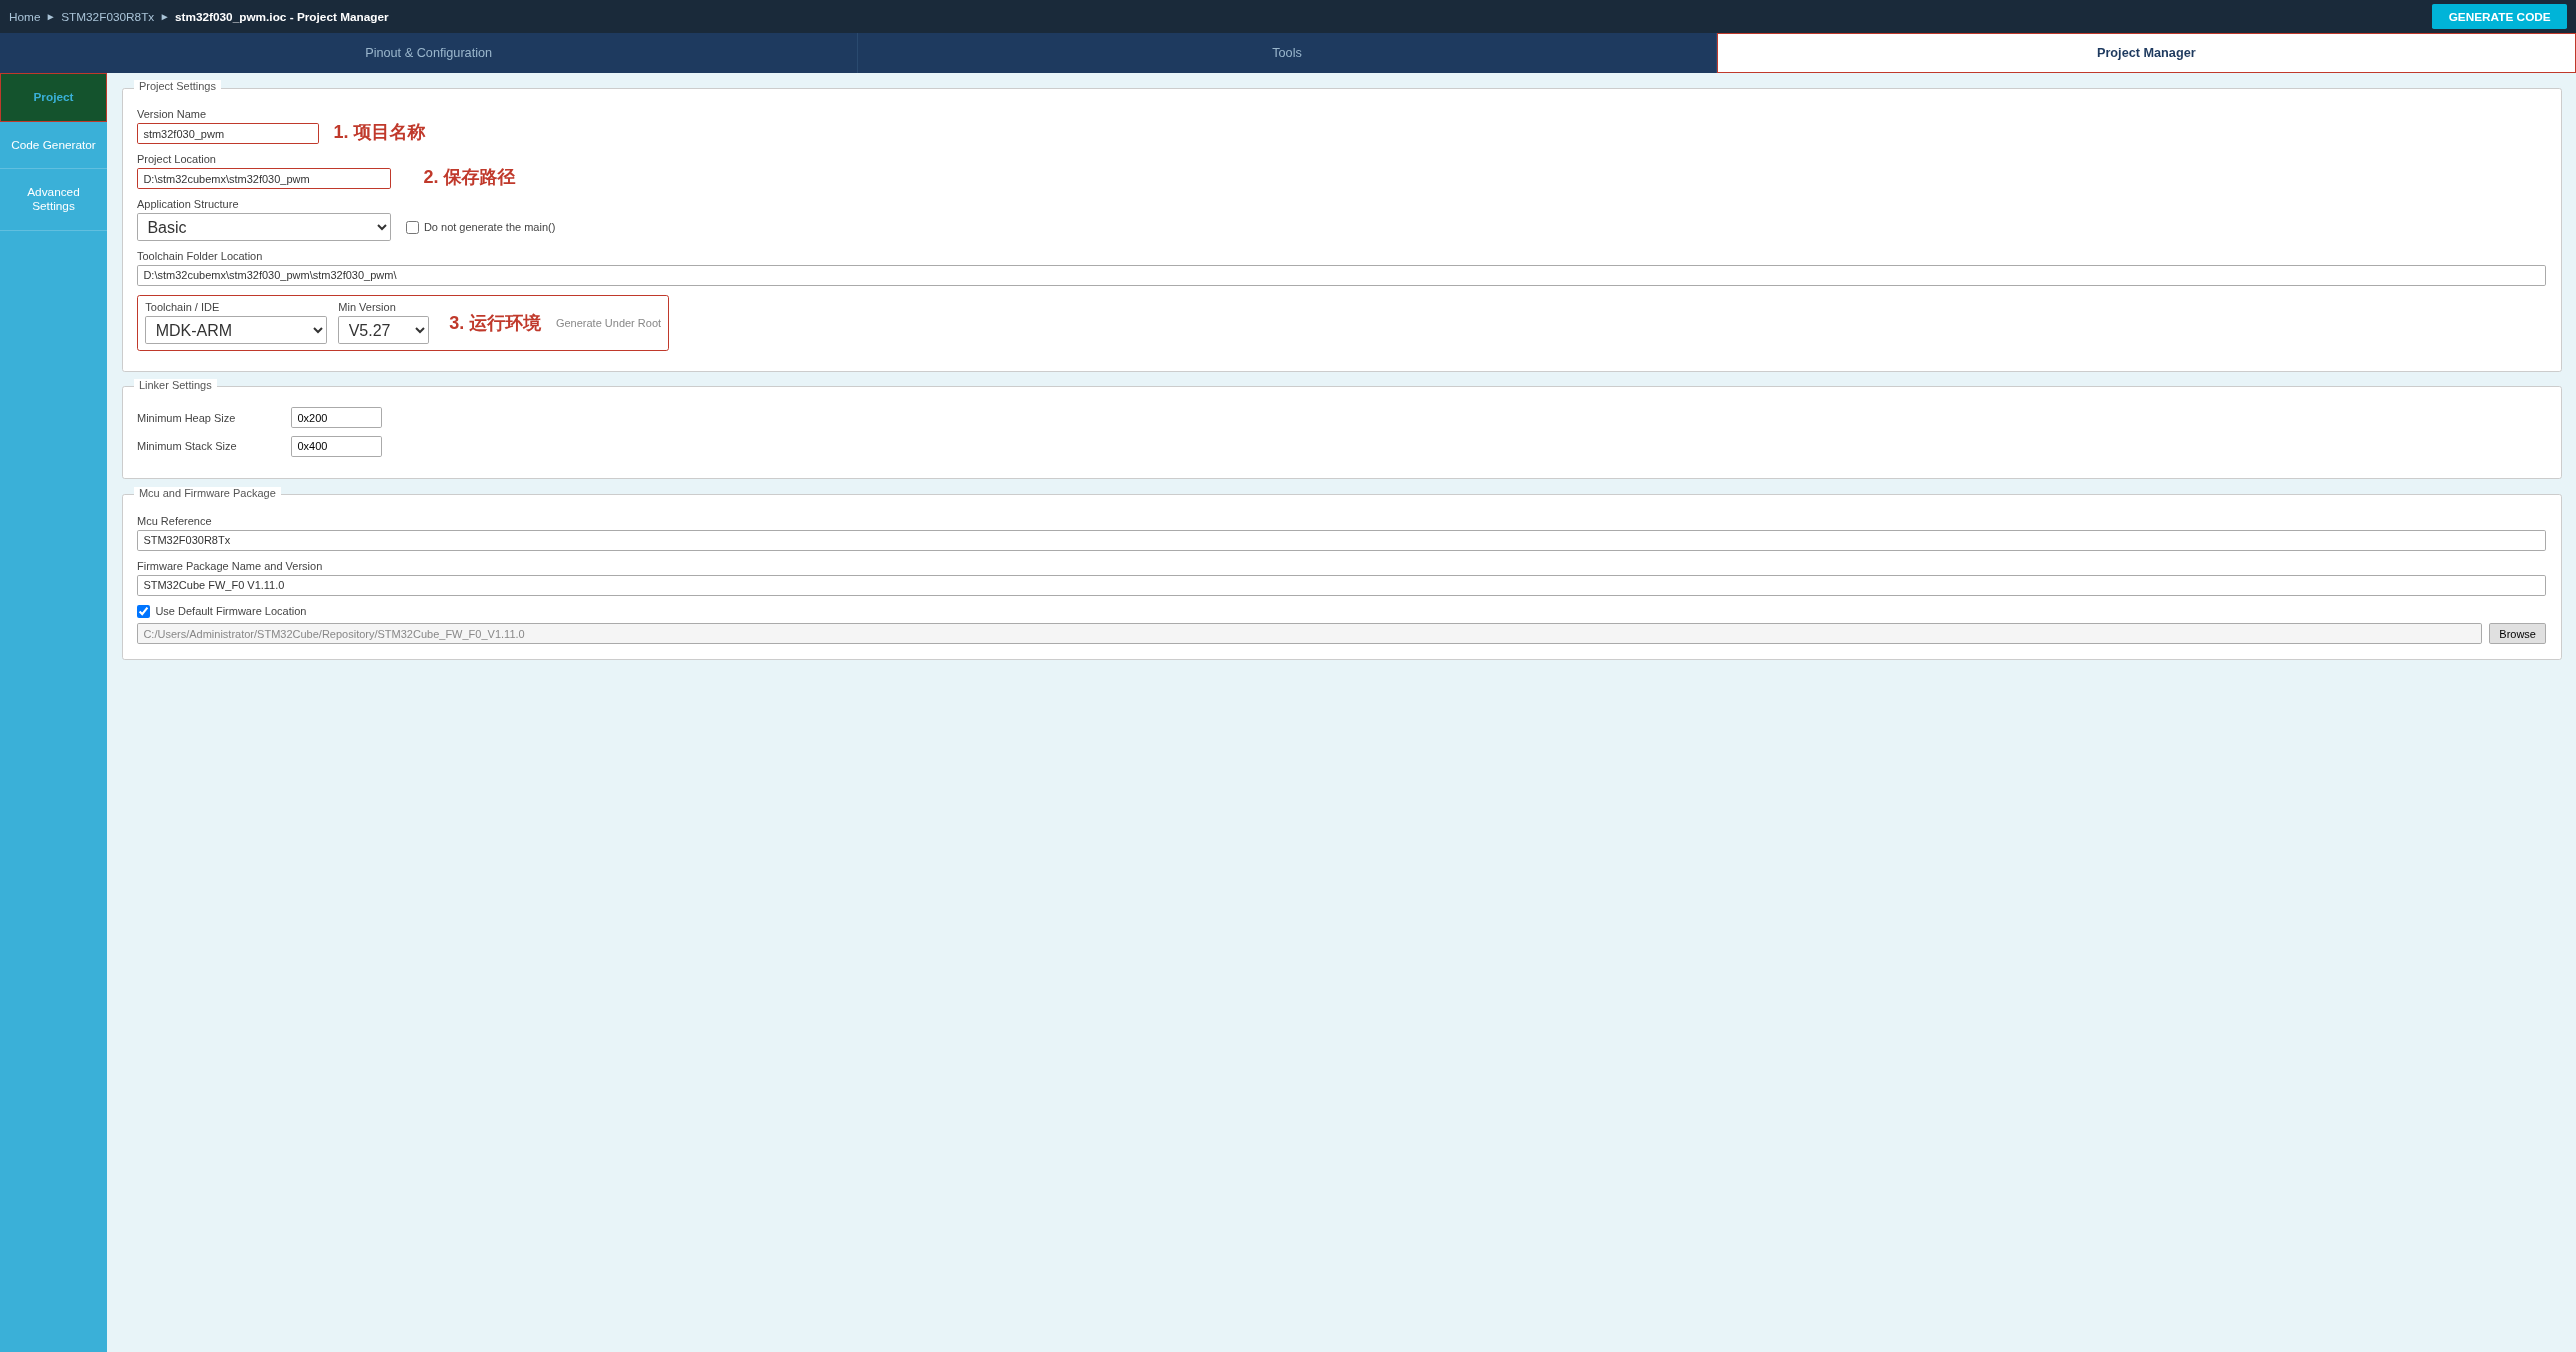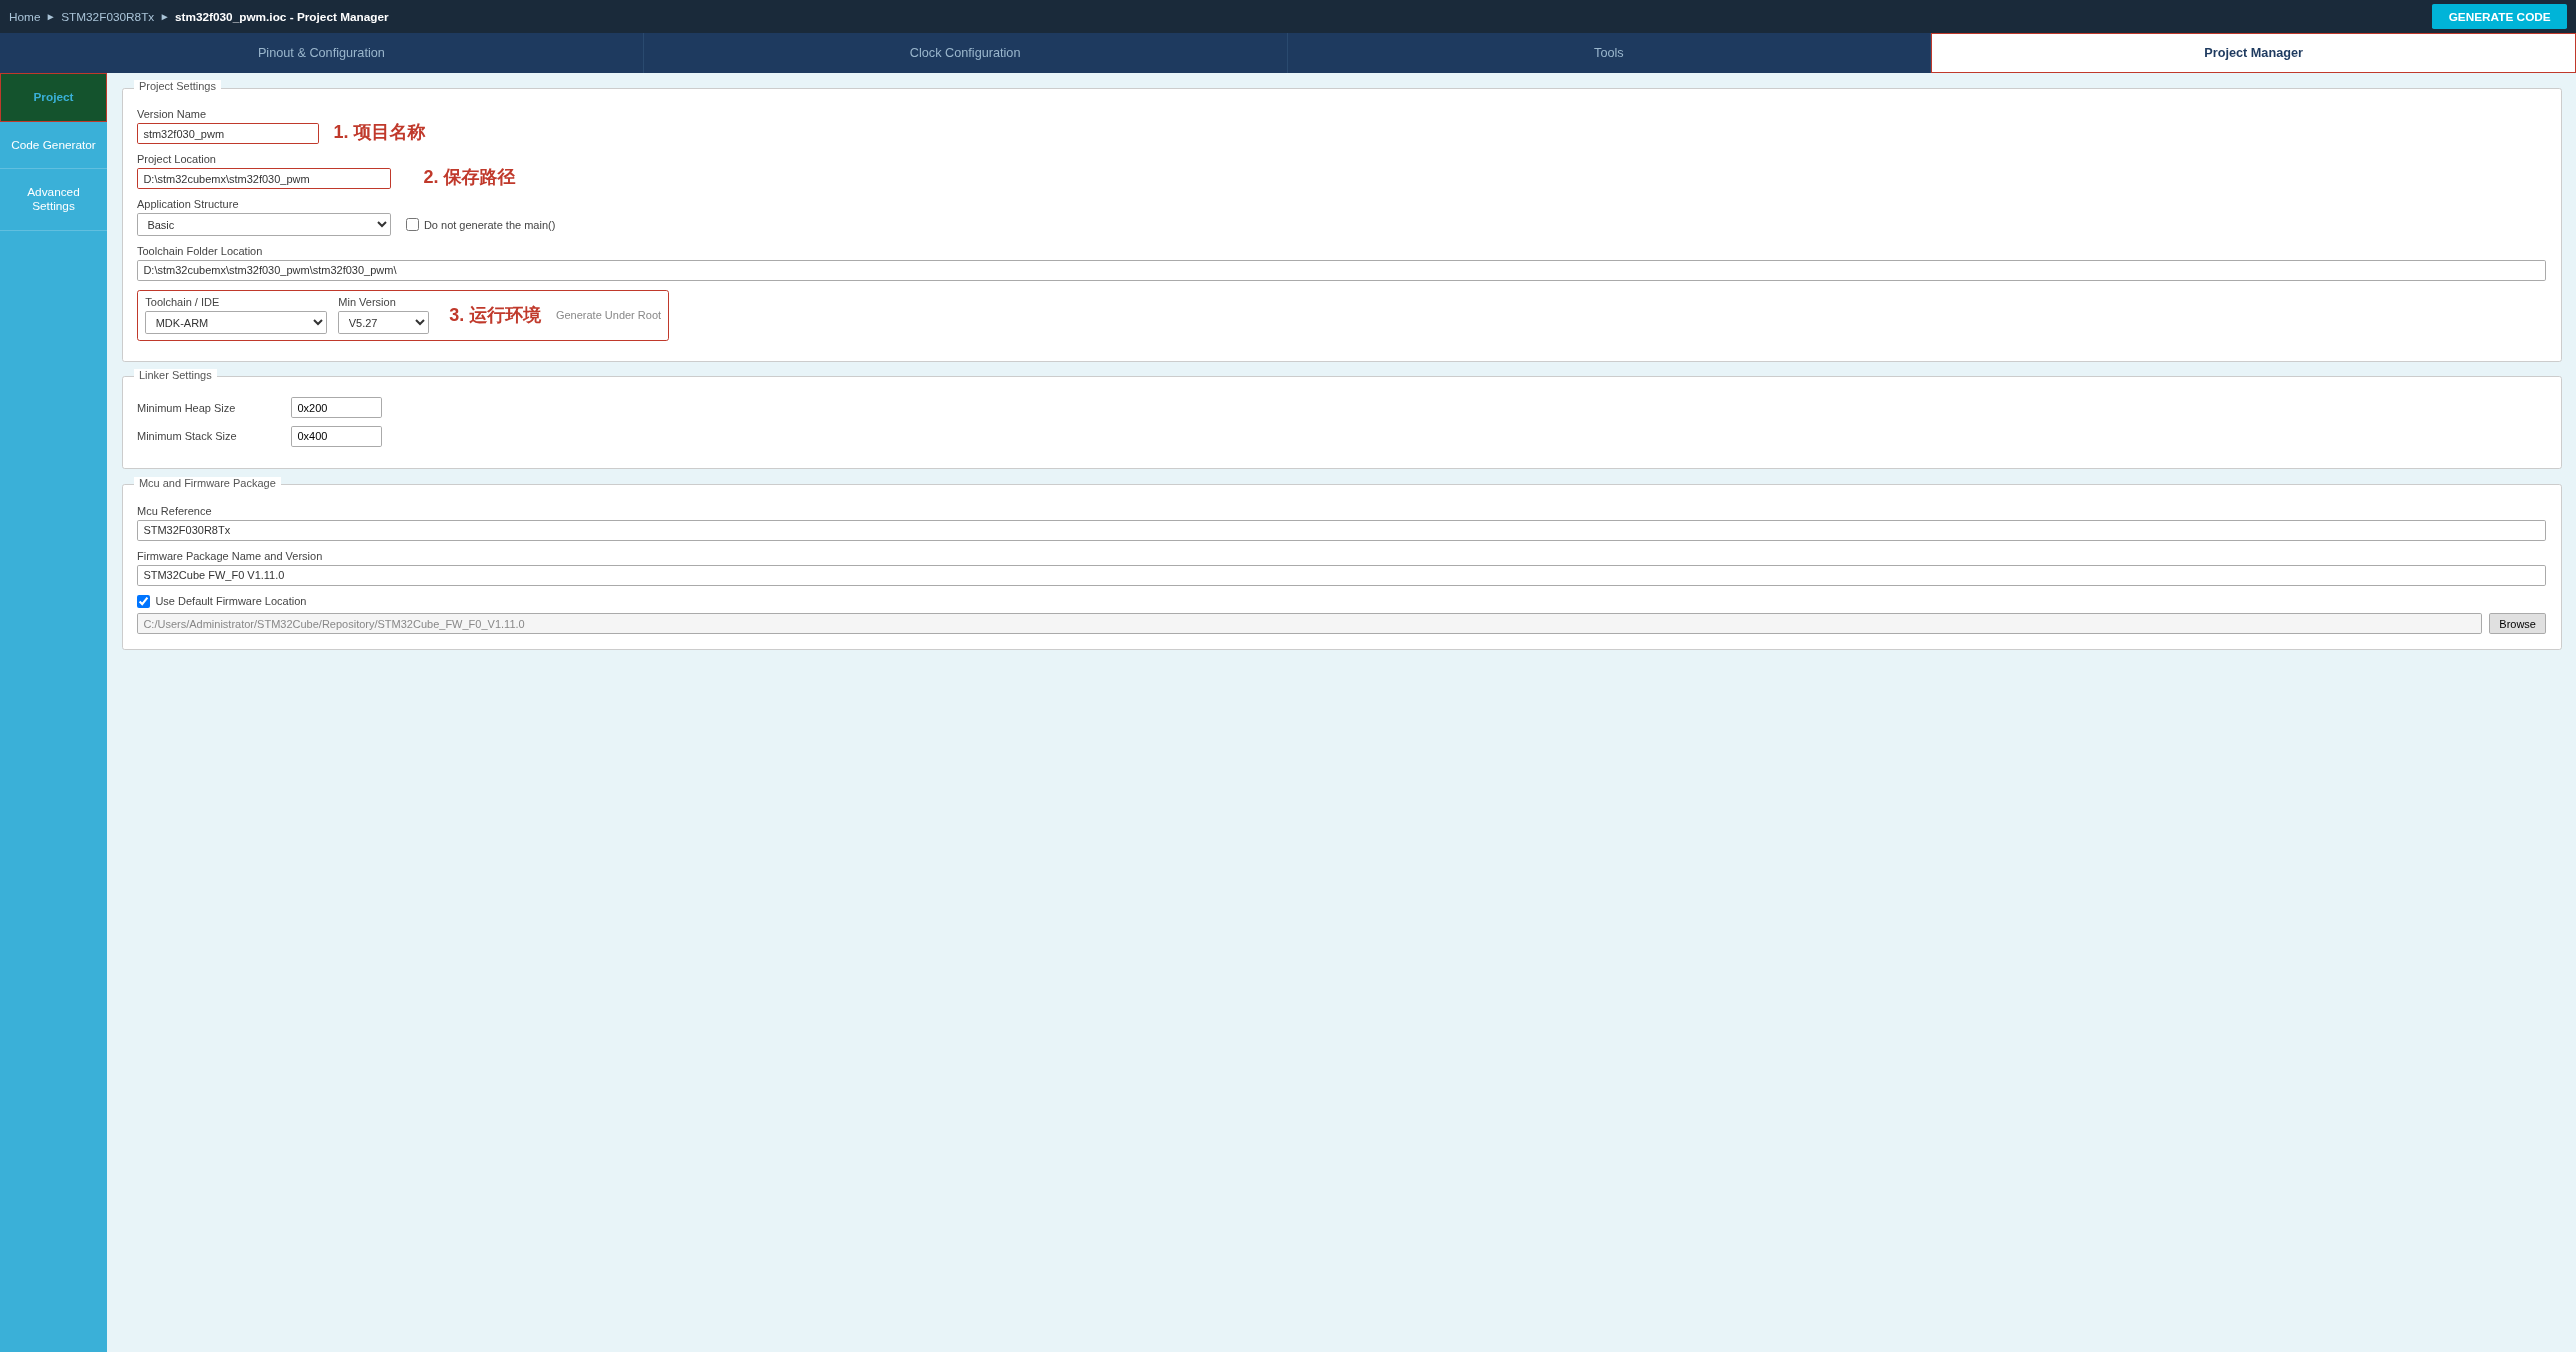--- a/index.html
+++ b/index.html
@@ -142,21 +142,21 @@
     .field-input:disabled {
       background: #f5f5f5;
       color: #888;
     }
 
     
     .field-select {
       width: 100%;
       border: 0.9px solid #aaa;
       padding: 3.6px 5.4px;
-      font-size: 11px;
+      font-size: 16px;
       background: #fff;
       border-radius: 1.8px;
       color: #333;
     }
 
     
     .checkbox-row {
       display: flex;
       align-items: center;
       gap: 5.4px;
@@ -242,23 +242,20 @@
     <span class="breadcrumb-item">STM32F030R8Tx</span>
     <span class="breadcrumb-sep">►</span>
     <span class="breadcrumb-item active">stm32f030_pwm.ioc - Project Manager</span>
   </div>
   <button class="generate-btn">GENERATE CODE</button>
 </div>
 
 <div class="tab-bar">
   <div class="tab">
     <span>Pinout &amp; Configuration</span>
-  </div>
-  <div class="tab">
-    <span>Clock Configuration</span>
   </div>
   <div class="tab">
     <span>Tools</span>
   </div>
   <div class="tab active">
     <span>Project Manager</span>
   </div>
 </div>
 
 <div class="main">

